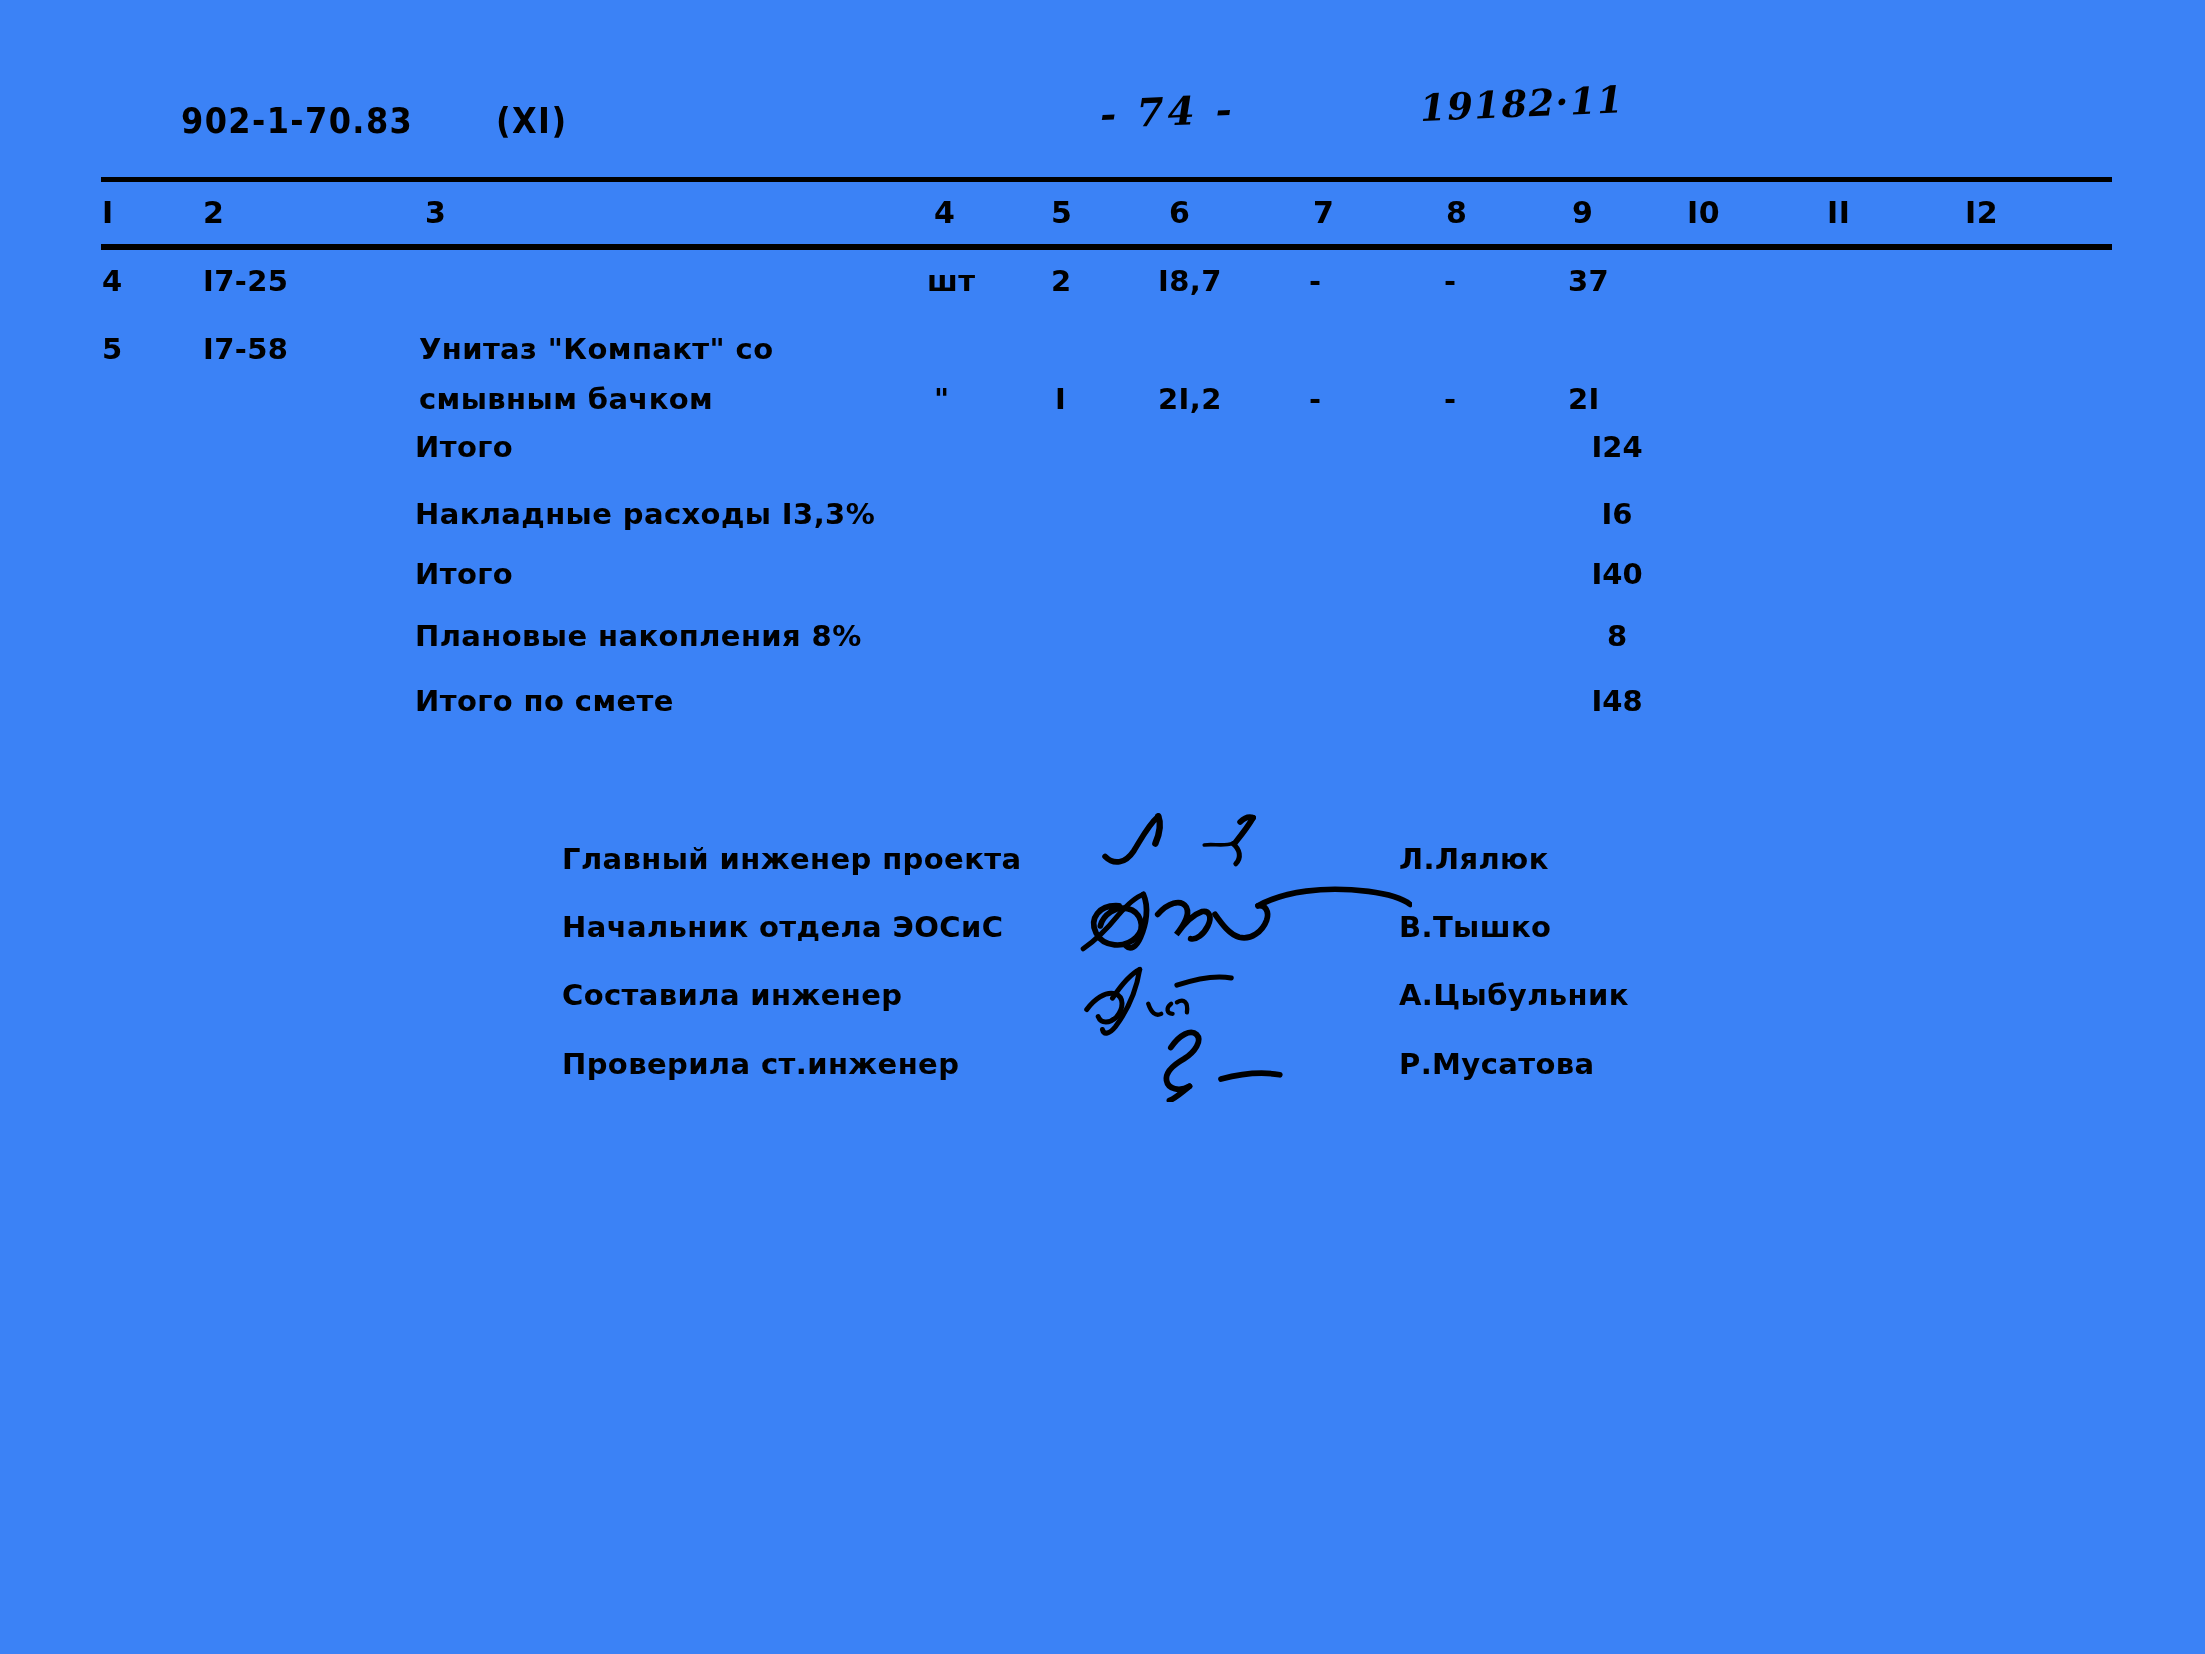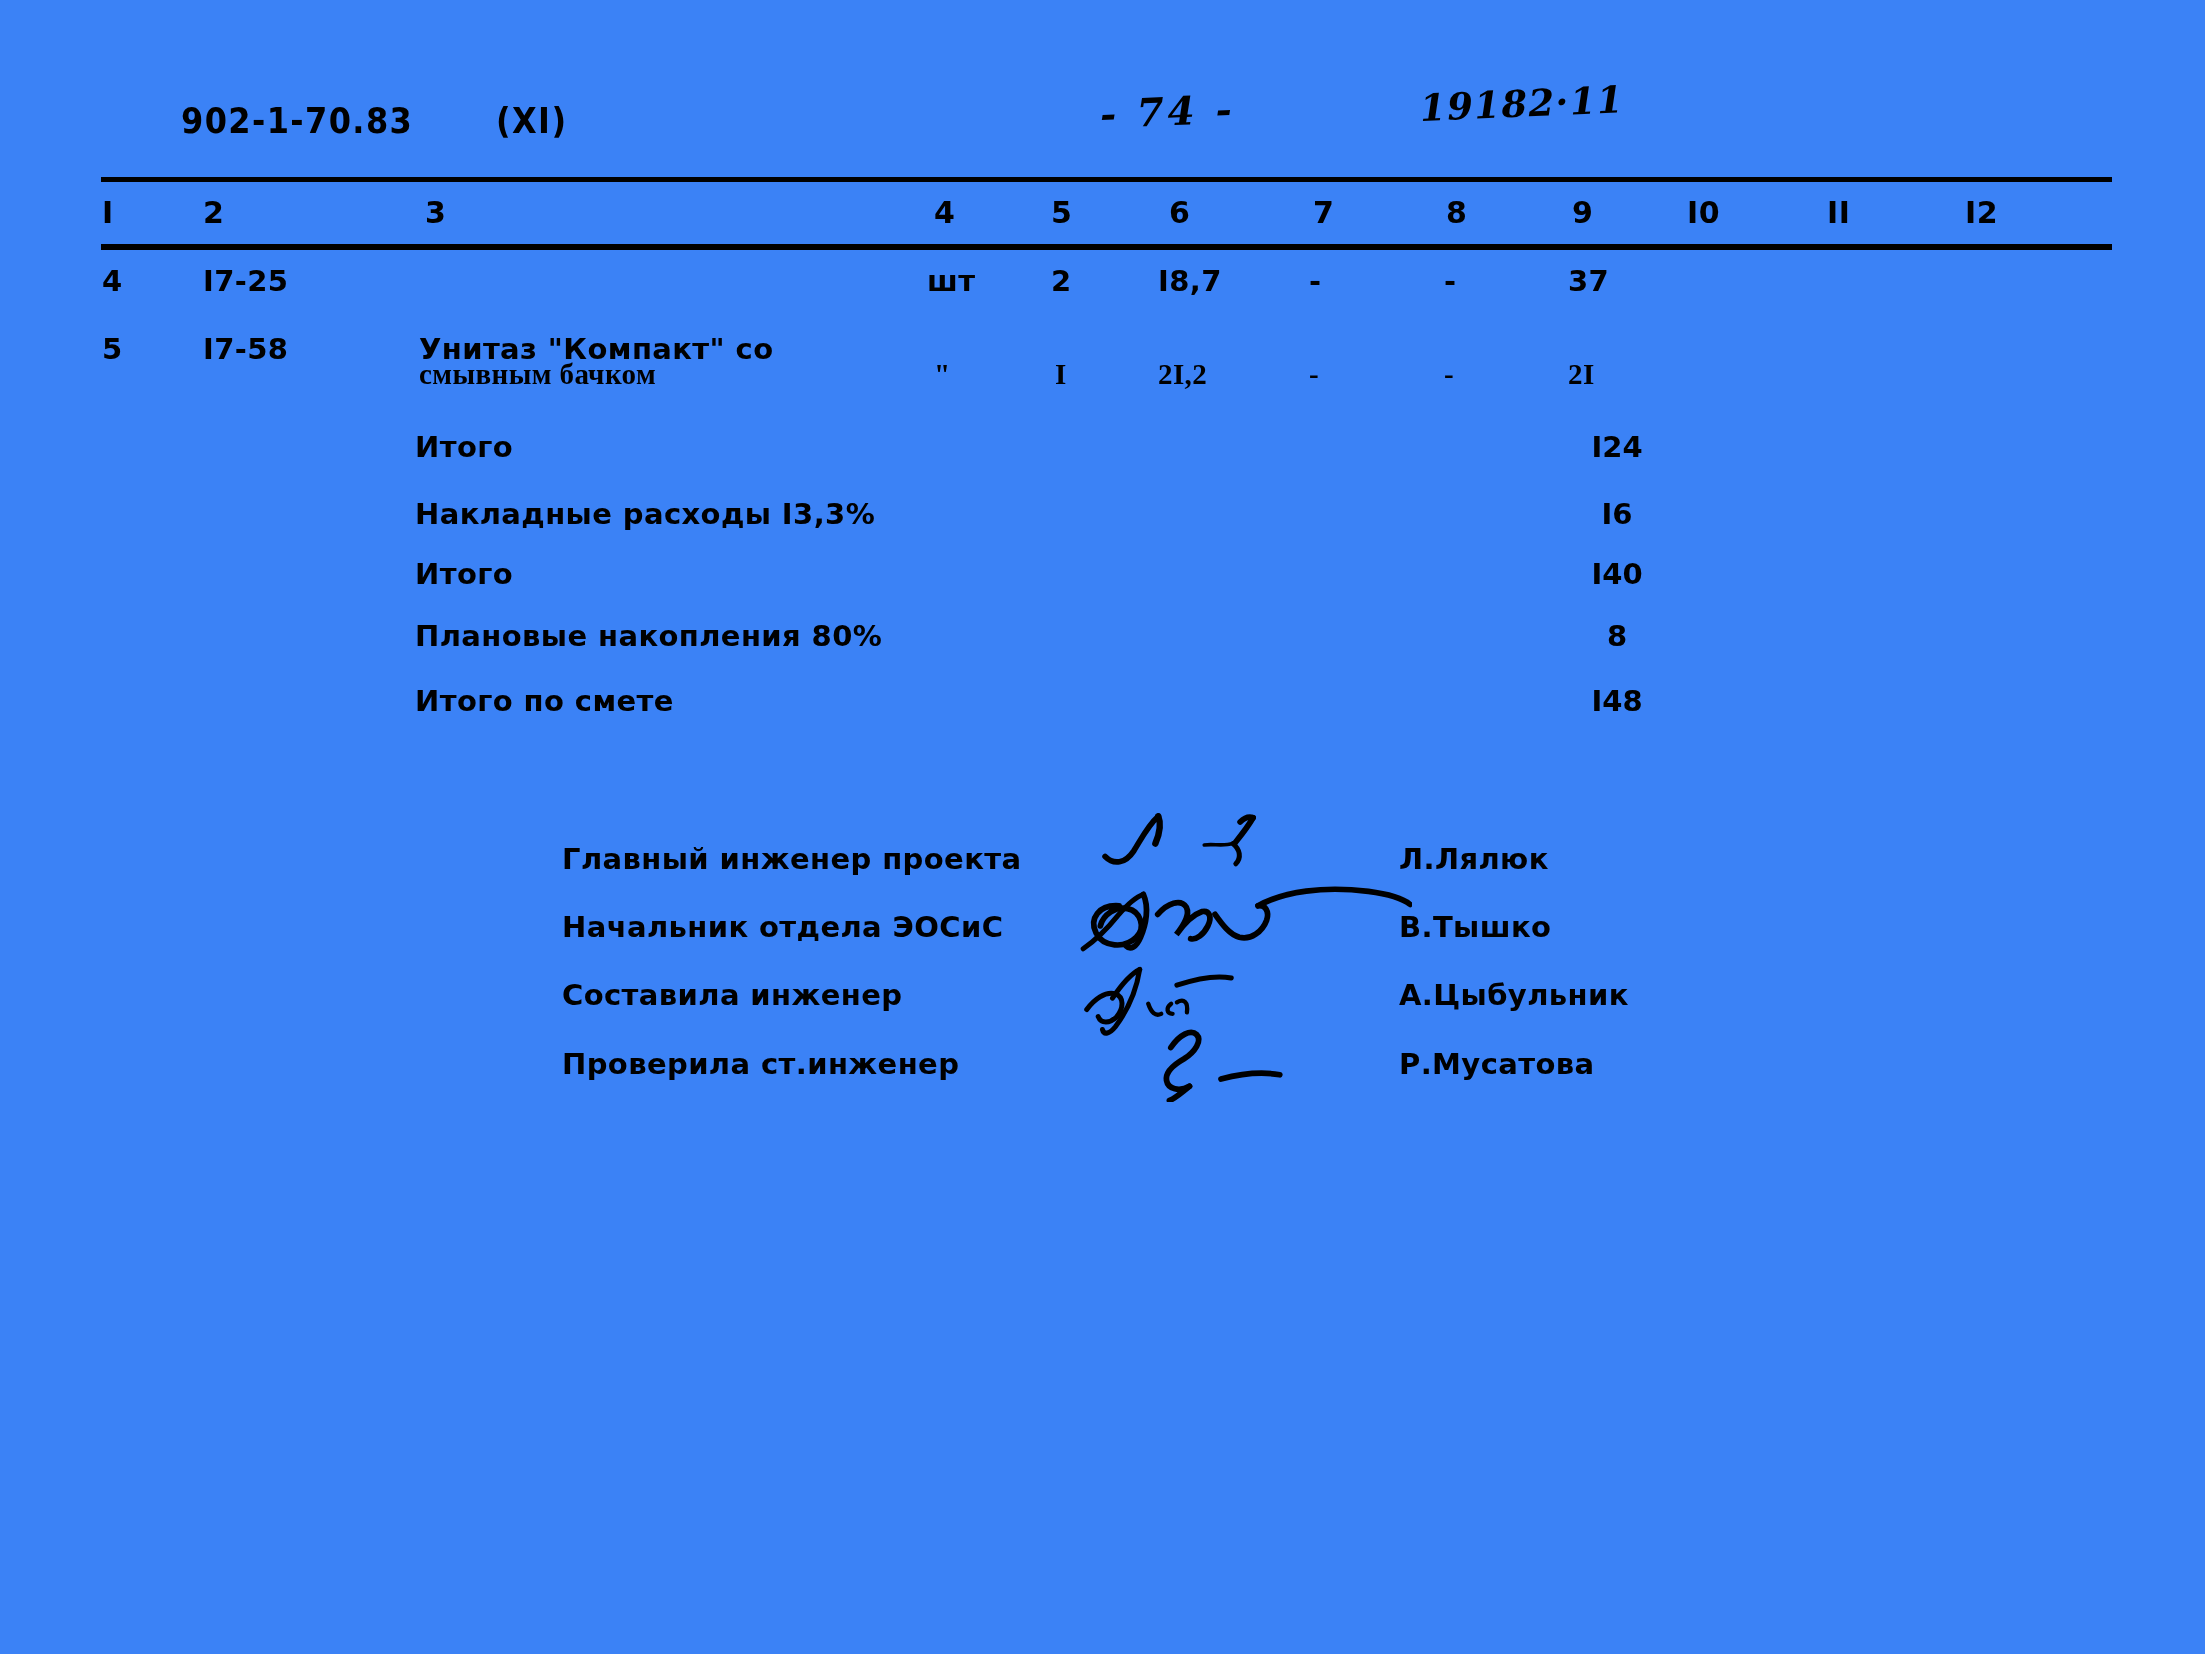--- a/index.html
+++ b/index.html
@@ -96,21 +96,21 @@
     white-space: pre;
   }
   .cell { position: absolute; }
 
   
   .colhdr { top: 195px; }
 
   
   .r4 { top: 264px; }
   .r5a { top: 332px; }
-  .r5b { top: 358px; font-family: Liberation Serif, serif; }
+  .r5b { top: 382px; }
 
   .sum-label {
     position: absolute;
     left: 415px;
     font-family: "DejaVu Sans", sans-serif;
     font-weight: 700;
     font-size: 29px;
     letter-spacing: 0.4px;
     white-space: pre;
   }
@@ -196,21 +196,21 @@
 
   <div class="sum-label" style="top:430px">Итого</div>
   <div class="sum-value" style="left:1563px; top:430px">I24</div>
 
   <div class="sum-label" style="top:497px">Накладные расходы I3,3%</div>
   <div class="sum-value" style="left:1563px; top:497px">I6</div>
 
   <div class="sum-label" style="top:557px">Итого</div>
   <div class="sum-value" style="left:1563px; top:557px">I40</div>
 
-  <div class="sum-label" style="top:619px">Плановые накопления 80%</div>
+  <div class="sum-label" style="top:619px">Плановые накопления 8%</div>
   <div class="sum-value" style="left:1563px; top:619px">8</div>
 
   <div class="sum-label" style="top:684px">Итого по смете</div>
   <div class="sum-value" style="left:1563px; top:684px">I48</div>
 
   <div class="sig-role" style="top:842px">Главный инженер проекта</div>
   <div class="sig-name" style="top:842px">Л.Лялюк</div>
 
   <div class="sig-role" style="top:910px">Начальник отдела ЭОСиС</div>
   <div class="sig-name" style="top:910px">В.Тышко</div>

